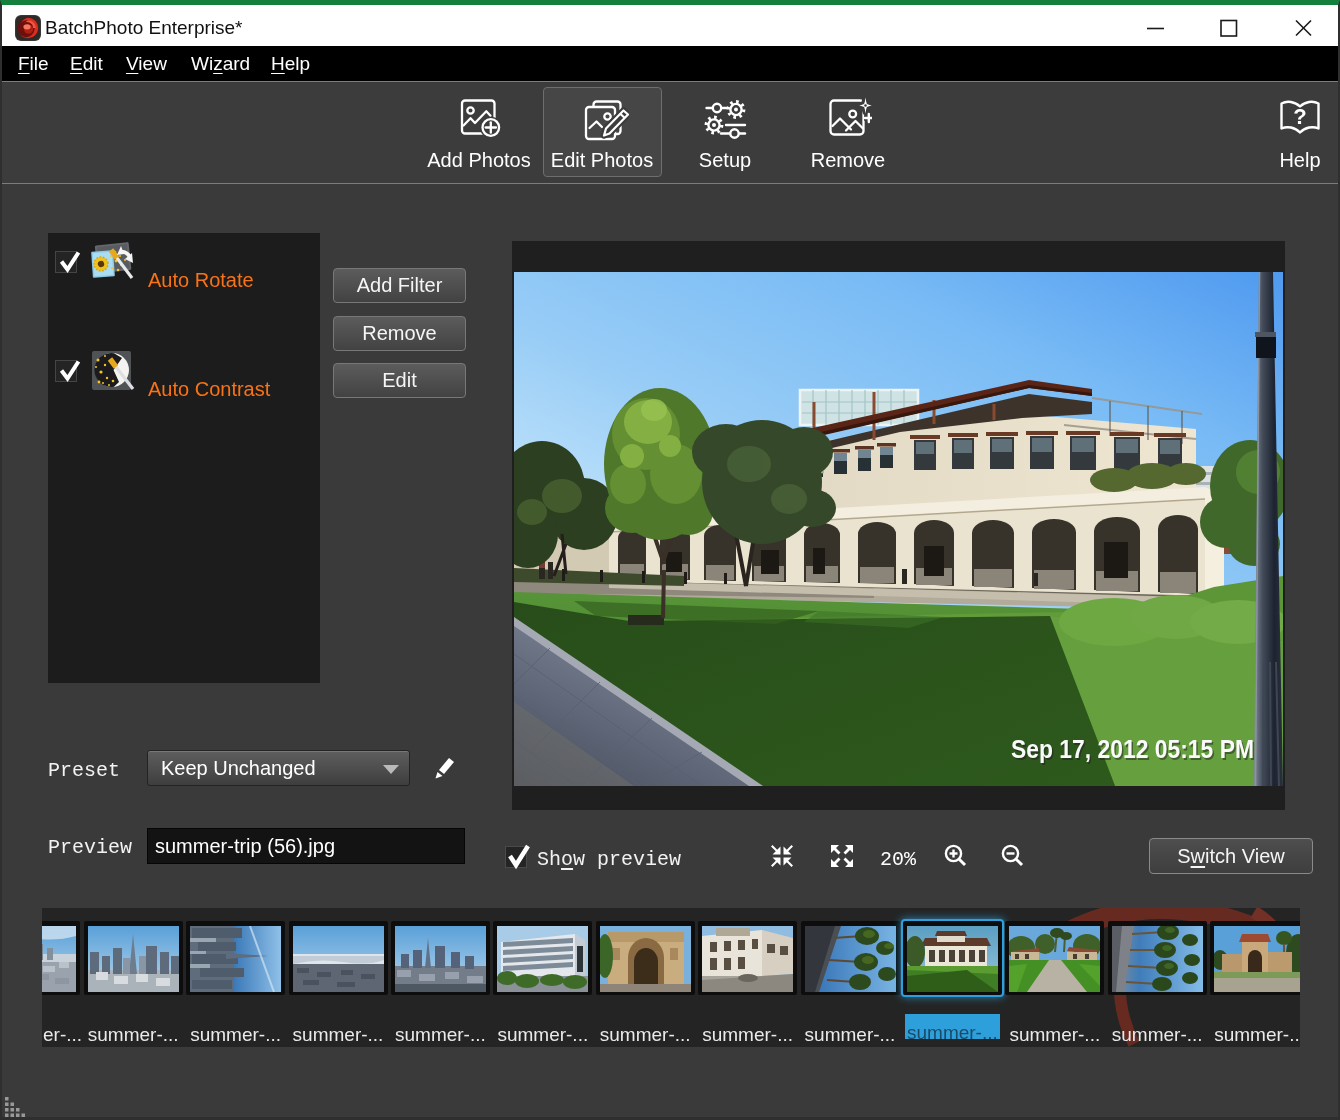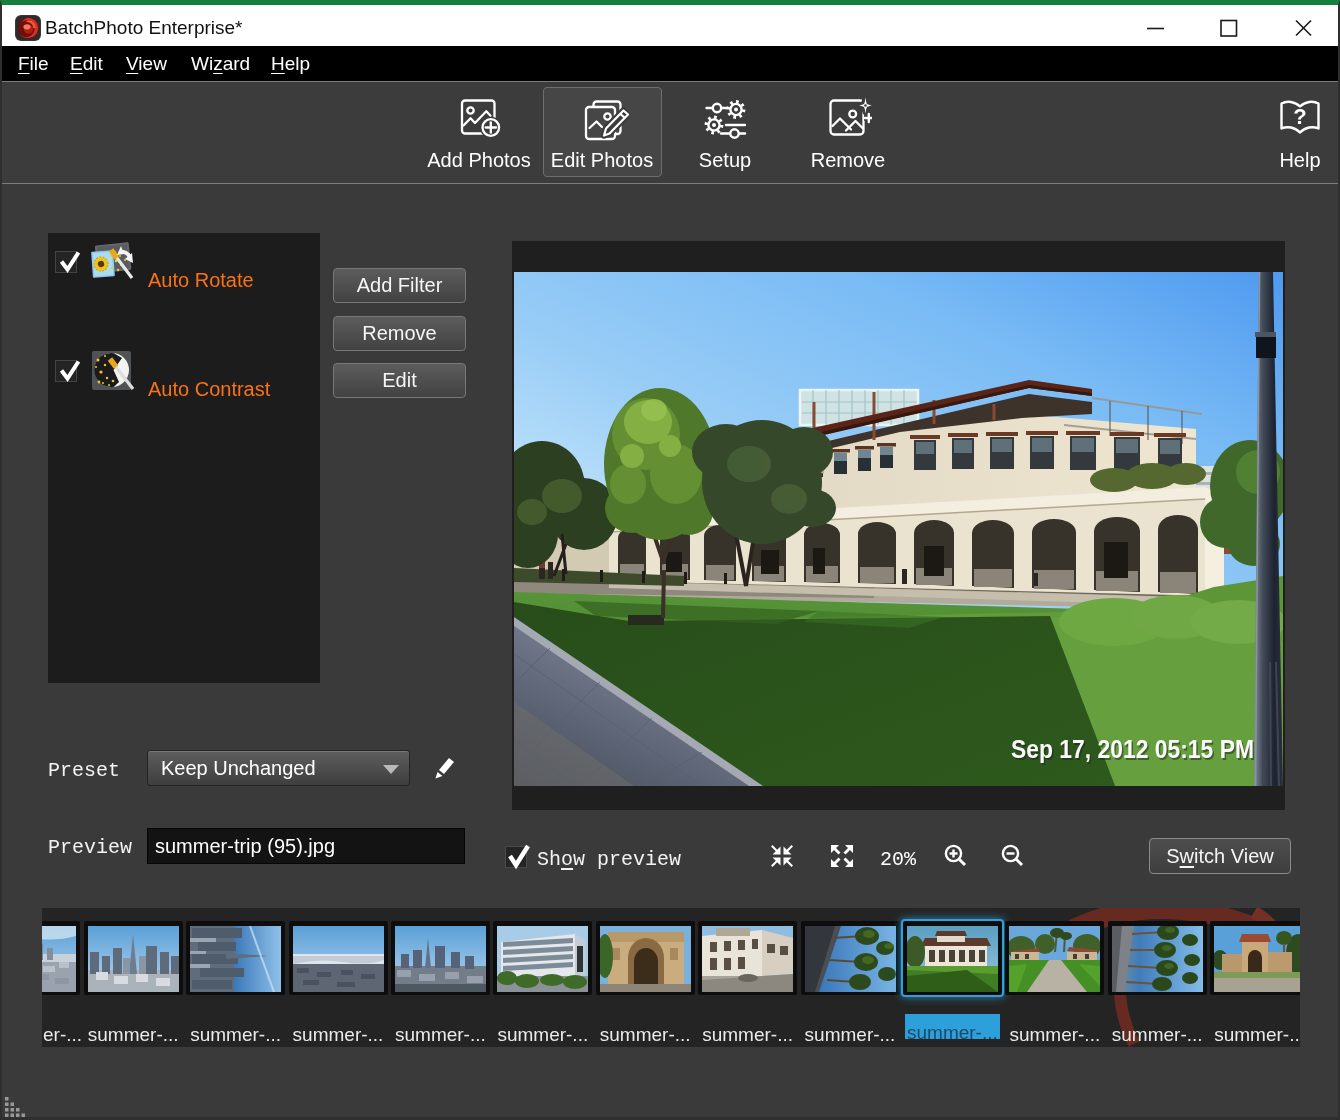--- a/index.html
+++ b/index.html
@@ -32,21 +32,21 @@
   .lab { position:absolute; font-size:20px; color:#f2f2f2;font-family:Liberation Mono, monospace; }
   #dropdown { left:147px; top:750px; width:263px; height:36px; border:1px solid #232323; border-radius:3px;
               background:linear-gradient(#5e5e5e,#3e3e3e); box-shadow:inset 0 1px 0 #787878; color:#fff; font-size:20px; line-height:34px; padding-left:13px; }
   #ddarrow { left:383px; top:765px; width:0; height:0; border-left:8px solid transparent; border-right:8px solid transparent; border-top:9px solid #b9b9b9; }
   #previnput { left:147px; top:828px; width:318px; height:36px; background:#131313; border:1px solid #060606; color:#fff; font-size:20px; line-height:34px; padding-left:7px; }
   
   #photopanel { left:512px; top:241px; width:773px; height:569px; background:#1f1f1f; }
   #photo { left:2px; top:31px; width:769px; height:514px; background:#14b8a6; }
   
   #showchk { left:505px; top:846px; width:22px; height:22px; background:#242424; border:1px solid #4a4a4a; }
-  #switchview { left:1149px; top:838px; width:142px; height:36px; border:1px solid #8a8a8a; border-radius:4px;
+  #switchview { left:1149px; top:838px; width:164px; height:36px; border:1px solid #8a8a8a; border-radius:4px;
                 background:linear-gradient(#4e4e4e,#3e3e3e); color:#f5f5f5; font-size:20px; text-align:center; line-height:34px; }
   
   #strip { left:34px; top:908px; width:1258px; height:139px; background:#242424; overflow:hidden;margin-left:8px; }
   .thumb { position:absolute; top:13px; width:99px; height:74px; background:#0d0d0d; border-radius:2px; }
   .thumb svg { position:absolute; left:4px; top:5px; }
   .tlabel { position:absolute; top:116px; height:25px; font-size:19px; color:#eaeaea; white-space:nowrap; }
   
   #winleft { left:0; top:46px; width:2px; height:1074px; background:#2f2f2f; }
   #winright { left:1338px; top:46px; width:2px; height:1074px; background:#2f2f2f; }
   #winbottom { left:0; top:1117px; width:1340px; height:3px; background:#2f2f2f; }
@@ -250,21 +250,21 @@
 <div class="lab" style="left:48px; top:759px">Preset</div>
 <div id="dropdown" class="abs">Keep Unchanged</div>
 <div id="ddarrow" class="abs"></div>
 <svg class="abs" style="left:431px; top:755px" width="26" height="28" viewBox="0 0 26 28">
   <g fill="#fff">
     <path d="M8 15 L18 3 L23 7 L13 19 Z"></path>
     <path d="M6.5 17 L11.5 21 L4.5 23.5 Z"></path>
   </g>
 </svg>
 <div class="lab" style="left:48px; top:836px">Preview</div>
-<div id="previnput" class="abs">summer-trip (95).jpg</div>
+<div id="previnput" class="abs">summer-trip (56).jpg</div>
 
 <div id="photopanel" class="abs">
   <div id="photo" class="abs">
   <svg width="769" height="514" viewBox="0 0 769 514">
     <defs>
       <linearGradient id="sky" x1="0.95" y1="-0.05" x2="0.1" y2="0.75">
         <stop offset="0" stop-color="#4f9af0"></stop>
         <stop offset="0.35" stop-color="#79bbf5"></stop>
         <stop offset="0.7" stop-color="#97ccf6"></stop>
         <stop offset="1" stop-color="#bfe2fa"></stop>

